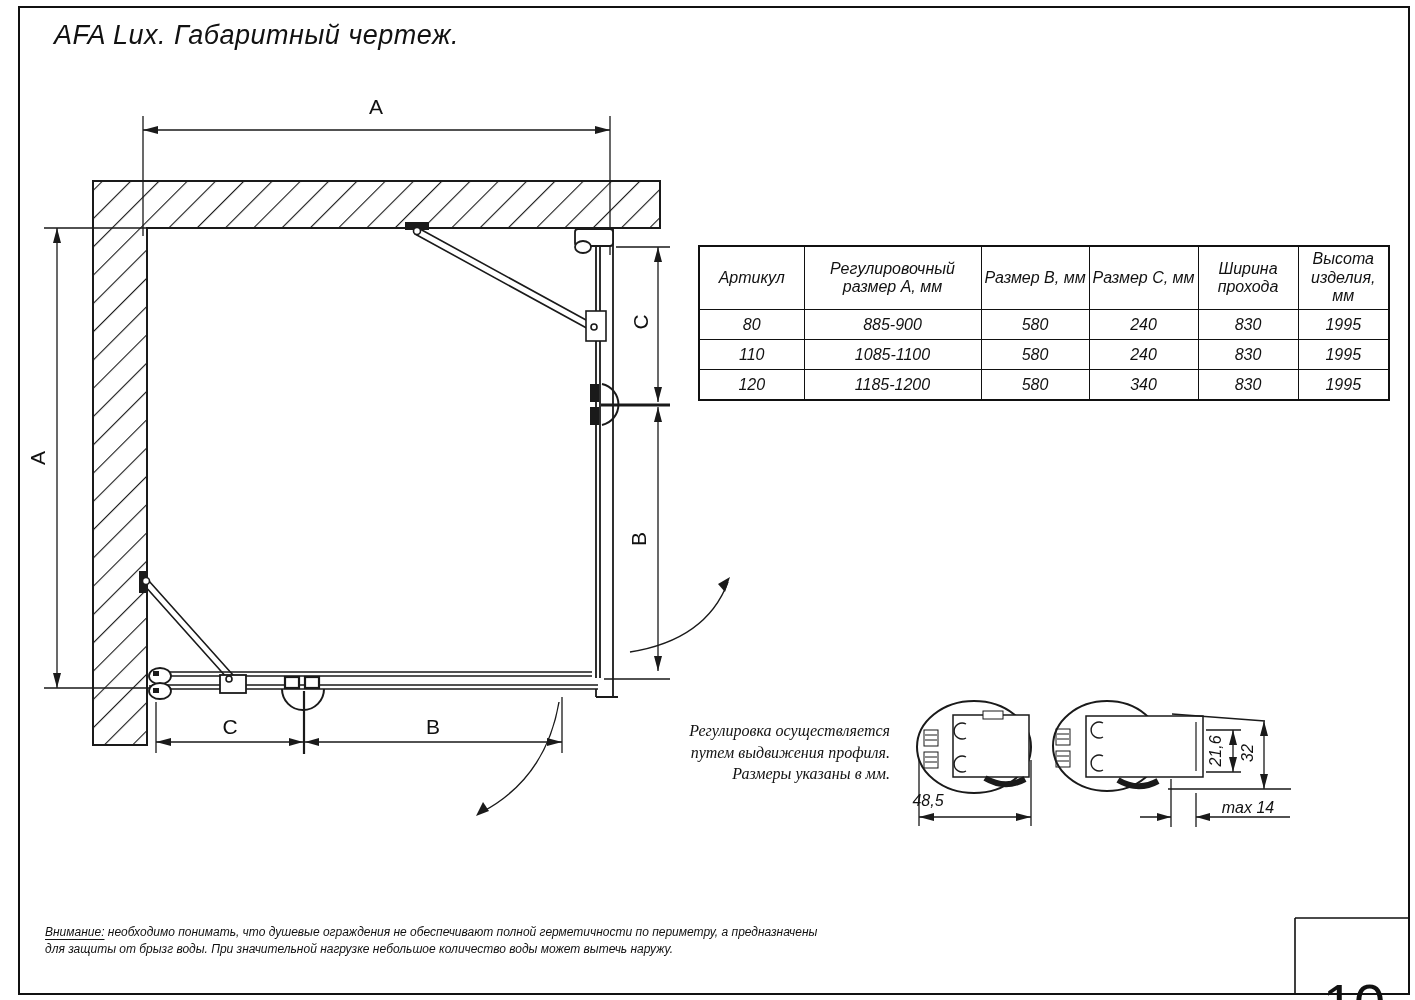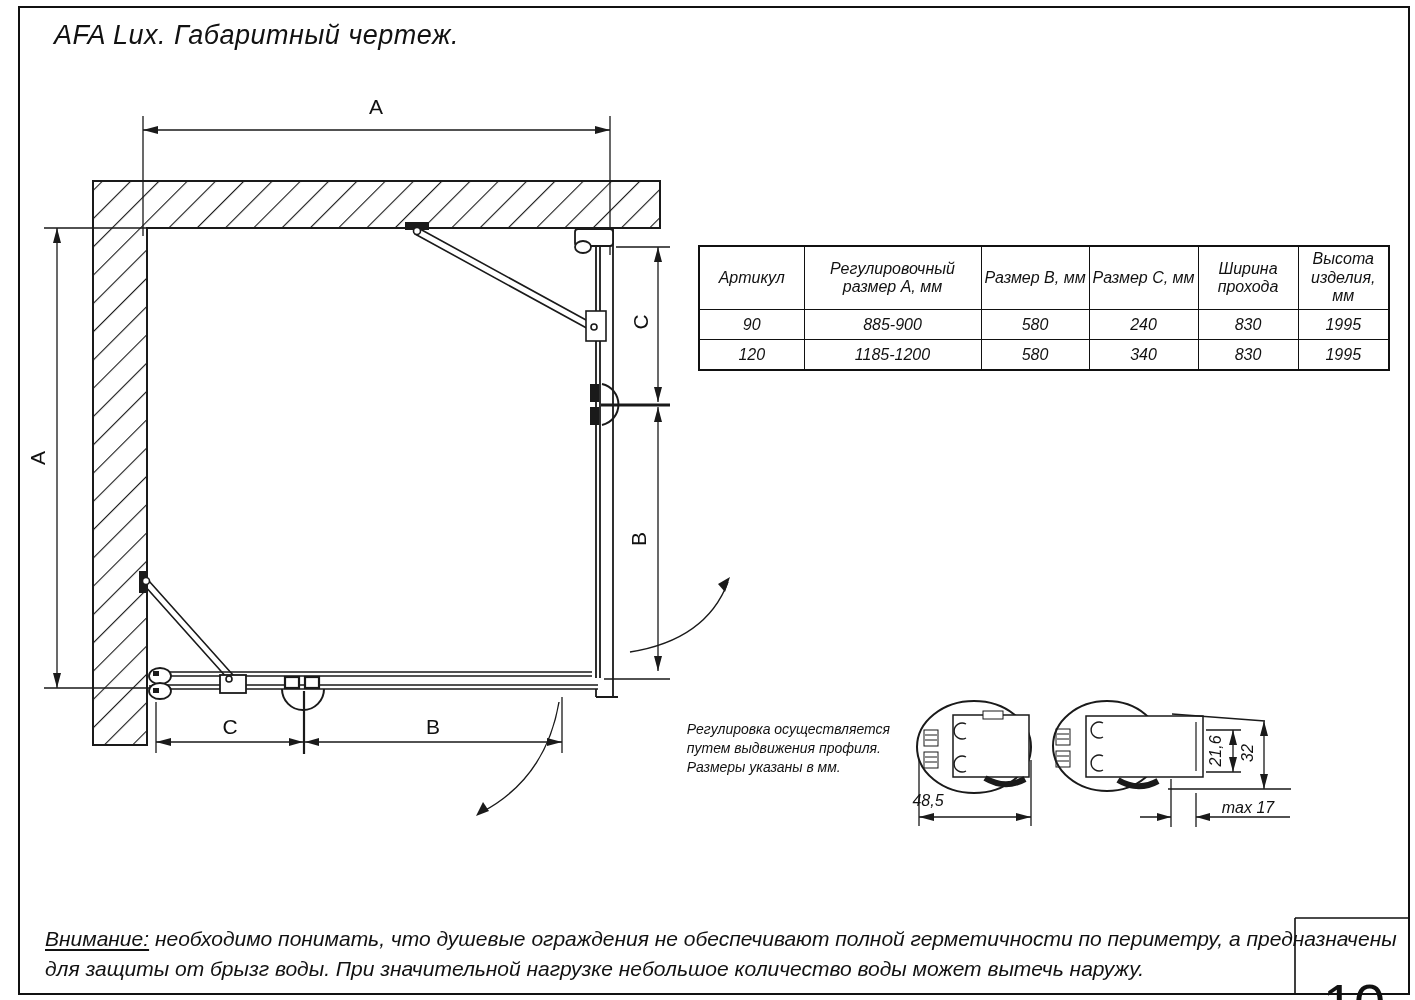--- a/index.html
+++ b/index.html
@@ -11,22 +11,22 @@
   .rot{transform:translate(-50%,-50%) rotate(-90deg);}
   .dimletter{font-size:21px;font-style:normal;}
   #title{left:54px;top:20px;font-size:27px;font-style:italic;letter-spacing:.5px;}
   #spec-table{position:absolute;left:698px;top:245px;border-collapse:collapse;table-layout:fixed;
               font-style:italic;font-size:16px;}
   #spec-table th,#spec-table td{border:1.6px solid #111;text-align:center;vertical-align:middle;
               font-weight:normal;padding:1px 2px;}
   #spec-table{border:2.2px solid #111;}
   #spec-table th{height:60px;line-height:1.15;}
   #spec-table td{height:27px;}
-  #note{right:537px;top:720px;text-align:left;font-size:14px;font-style:italic;line-height:1.35;}
-  #warning{left:45px;top:924px;width:1210px;font-size:21px;font-style:italic;line-height:1.45;
+  #note{right:537px;top:720px;text-align:right;font-size:16px;font-style:italic;line-height:1.35;font-family:Liberation Serif, serif;}
+  #warning{left:45px;top:924px;width:1210px;font-size:12px;font-style:italic;line-height:1.45;
            white-space:nowrap;}
   .u{text-decoration:underline;text-underline-offset:3px;}
   #pagenum{left:1300px;top:916px;width:108px;height:78px;display:flex;align-items:center;
            justify-content:center;font-size:56px;margin-top:48px;}
   .profdim{font-size:16px;font-style:italic;}
 </style>
 </head>
 <body>
 
 <div id="page">
@@ -190,22 +190,30 @@
         <th>Артикул</th>
         <th>Регулировочный размер А, мм</th>
         <th>Размер В, мм</th>
         <th>Размер С, мм</th>
         <th>Ширина прохода</th>
         <th>Высота изделия, мм</th>
       </tr>
     </thead>
     <tbody>
       <tr>
-        <td>90</td>
+        <td>80</td>
         <td>885-900</td>
+        <td>580</td>
+        <td>240</td>
+        <td>830</td>
+        <td>1995</td>
+      </tr>
+      <tr>
+        <td>110</td>
+        <td>1085-1100</td>
         <td>580</td>
         <td>240</td>
         <td>830</td>
         <td>1995</td>
       </tr>
       <tr>
         <td>120</td>
         <td>1185-1200</td>
         <td>580</td>
         <td>340</td>
@@ -217,21 +225,21 @@
 
   <div id="note" class="lbl">
     <div>Регулировка осуществляется</div>
     <div>путем выдвижения профиля.</div>
     <div>Размеры указаны в мм.</div>
   </div>
 
   <div class="lbl profdim ctr" style="left:928px;top:801px;">48,5</div>
   <div class="lbl profdim rot" style="left:1216px;top:751px;">21,6</div>
   <div class="lbl profdim rot" style="left:1248px;top:753px;">32</div>
-  <div class="lbl profdim ctr" style="left:1248px;top:808px;">max 17</div>
+  <div class="lbl profdim ctr" style="left:1248px;top:808px;">max 14</div>
 
   <div id="warning" class="lbl">
     <div><span class="u">Внимание:</span><span> необходимо понимать, что душевые ограждения не обеспечивают полной герметичности по периметру, а предназначены</span></div>
     <div>для защиты от брызг воды. При значительной нагрузке небольшое количество воды может вытечь наружу.</div>
   </div>
 
   <div id="pagenum" class="lbl">10</div>
 
 </div>
 

